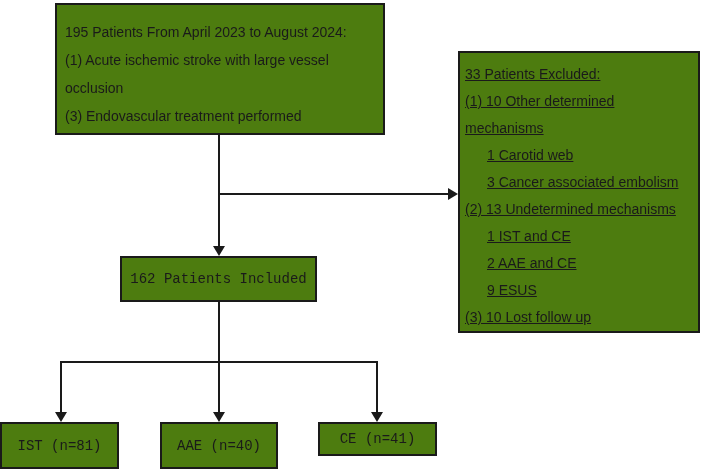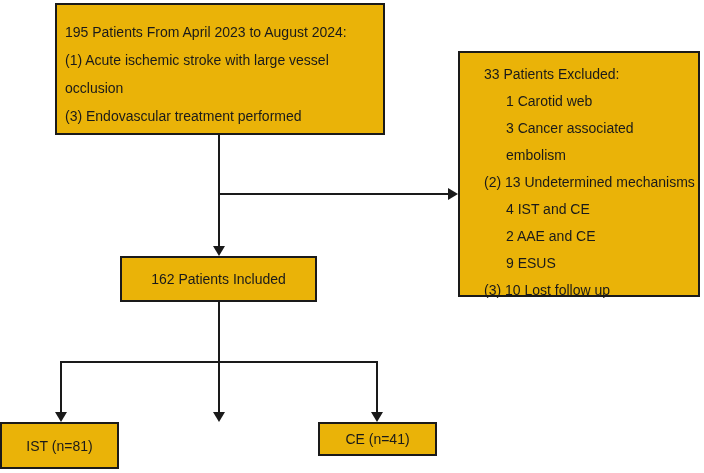--- a/index.html
+++ b/index.html
@@ -14,38 +14,40 @@
     background: #ffffff;
     font-family: "Liberation Sans", sans-serif;
     color: #1a1a1a;
     font-size: 14px;
     overflow: hidden;
   }
   .box {
     position: absolute;
     box-sizing: border-box;
     border: 2px solid #1a1a1a;
-    background: #eab308;
+    background: #4d7c0f;
   }
   .enroll-box {
     left: 55px; top: 3px; width: 330px; height: 132px;
     padding: 13px 4px 0 8px;
     line-height: 28px;
   }
   .excl-box {
-    left: 458px; top: 51px; width: 242px; height: 246px;
-    padding: 8px 2px 0 24px;
+    left: 458px; top: 51px; width: 242px; height: 282px;
+    padding: 8px 2px 0 5px;
     line-height: 27px;
+    text-decoration: underline;
   }
   .excl-box .indent { padding-left: 22px; }
   .center-box {
     display: flex;
     align-items: center;
     justify-content: center;
     text-align: left;
+    font-family: Liberation Mono, monospace;
   }
   .incl-box { left: 120px; top: 256px; width: 197px; height: 46px; }
   .grp-ist  { left: 0;   top: 422px; width: 119px; height: 47px; }
   .grp-aae  { left: 160px; top: 422px; width: 118px; height: 47px; }
   .grp-ce   { left: 318px; top: 422px; width: 119px; height: 34px; }
 
   .line {
     position: absolute;
     background: #1a1a1a;
   }
@@ -83,35 +85,39 @@
 <div class="canvas">
 
   <div class="box enroll-box">
     <div>195 Patients From April 2023 to August 2024:</div>
     <div>(1) Acute ischemic stroke with large vessel occlusion</div>
     <div>(3) Endovascular treatment performed</div>
   </div>
 
   <div class="box excl-box">
     <div>33 Patients Excluded:</div>
+    <div>(1) 10 Other determined mechanisms</div>
     <div class="indent">1 Carotid web</div>
     <div class="indent">3 Cancer associated embolism</div>
     <div>(2) 13 Undetermined mechanisms</div>
-    <div class="indent">4 IST and CE</div>
+    <div class="indent">1 IST and CE</div>
     <div class="indent">2 AAE and CE</div>
     <div class="indent">9 ESUS</div>
     <div>(3) 10 Lost follow up</div>
   </div>
 
   <div class="box center-box incl-box">
     <span>162 Patients Included</span>
   </div>
 
   <div class="box center-box grp-ist">
     <span>IST (n=81)</span>
+  </div>
+  <div class="box center-box grp-aae">
+    <span>AAE (n=40)</span>
   </div>
   <div class="box center-box grp-ce">
     <span>CE (n=41)</span>
   </div>
 
   <div class="line v-top-mid"></div>
   <div class="arrow-down ah-mid"></div>
 
   <div class="line h-branch"></div>
   <div class="arrow-right ah-excl"></div>

